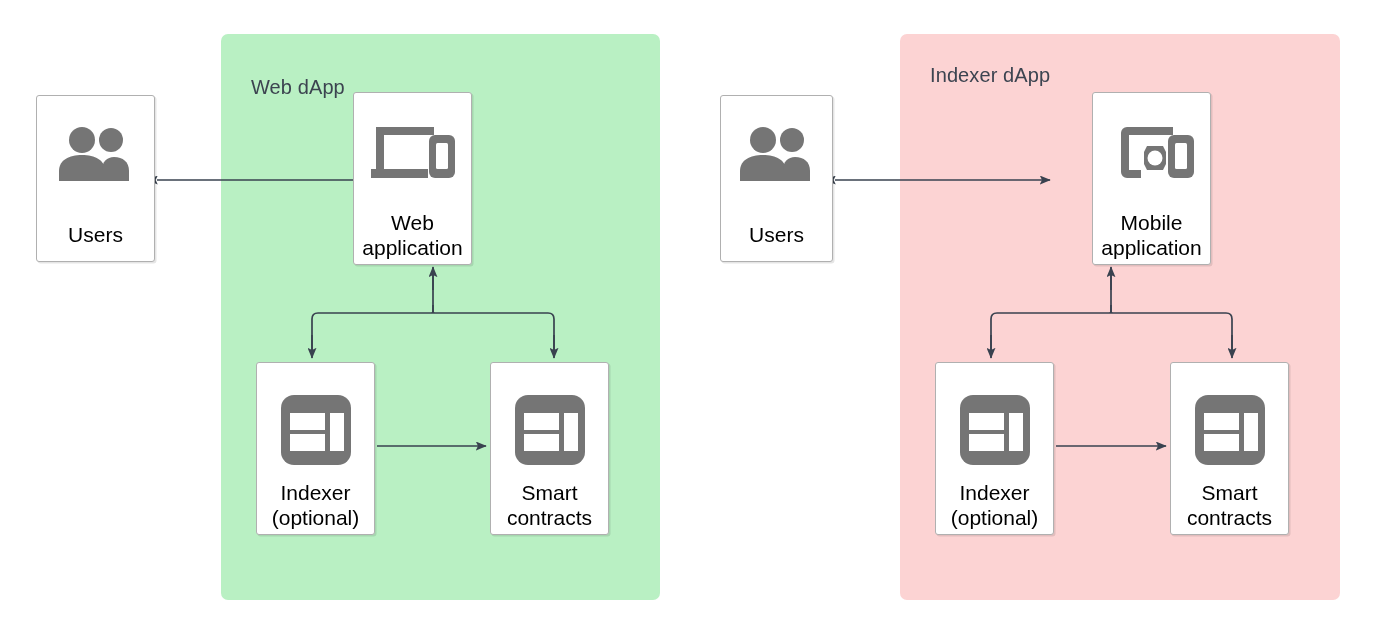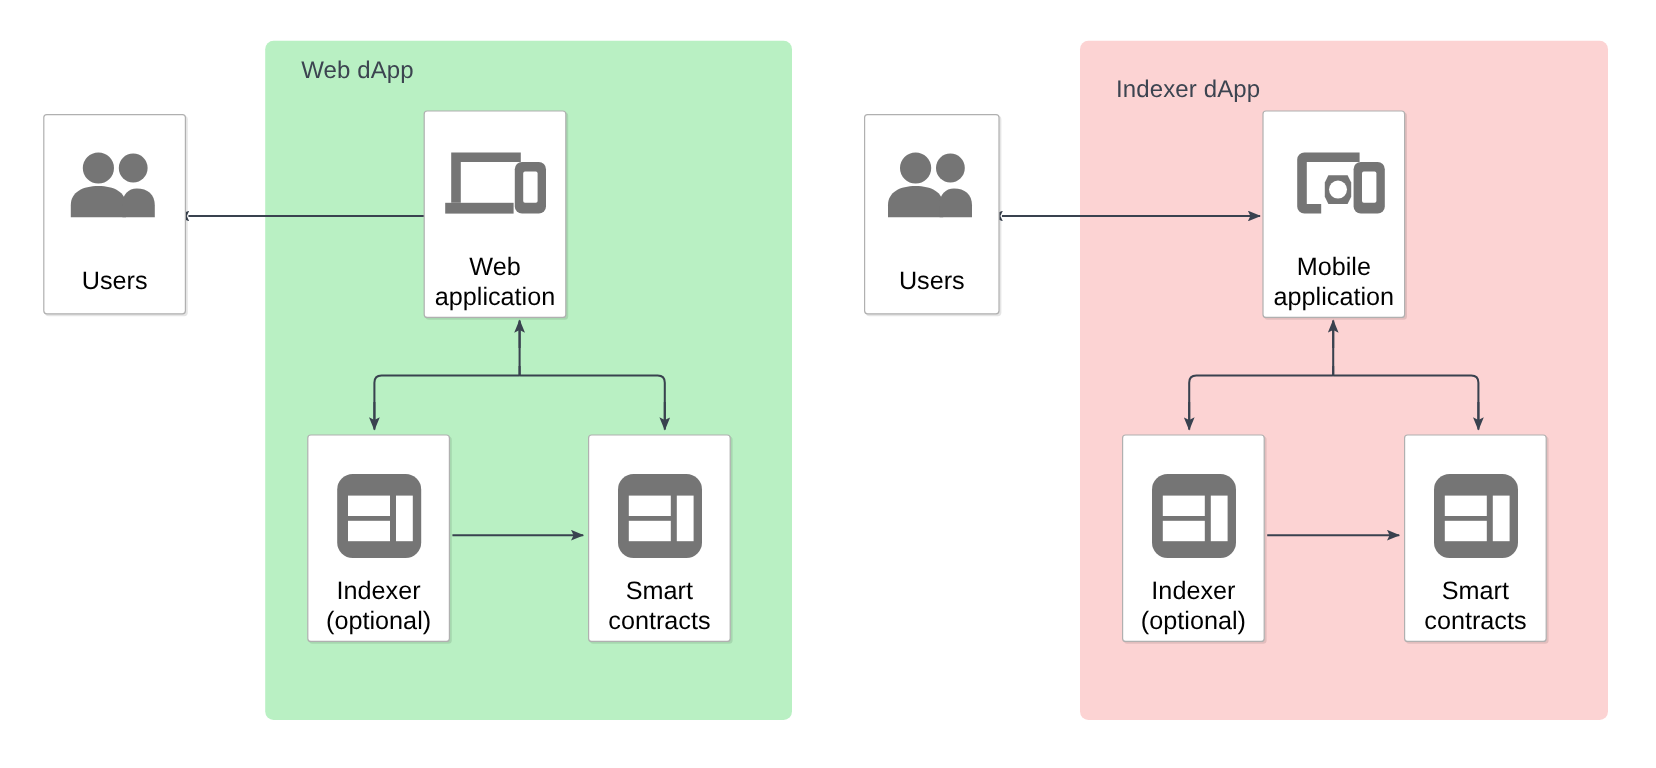--- a/index.html
+++ b/index.html
@@ -67,21 +67,21 @@
     pointer-events: none;
   }
   .icon-svg { display: block; }
 </style>
 </head>
 <body>
 
 <div class="canvas">
 
   <div class="panel" id="panel-web" style="left: 221px; top: 34px; width: 439px; height: 566px; background: rgb(185, 240, 195);"></div>
-  <div class="panel-label" id="panel-web-label" style="left: 251px; top: 48px;">Web dApp</div>
+  <div class="panel-label" id="panel-web-label" style="left: 251px; top: 76px;">Web dApp</div>
 
   <div class="panel" id="panel-mobile" style="left: 900px; top: 34px; width: 440px; height: 566px; background: rgb(252, 211, 211);"></div>
   <div class="panel-label" id="panel-mobile-label" style="left: 930px; top: 64px;">Indexer dApp</div>
 
   <svg class="wires" viewBox="0 0 1380 640">
     <defs>
       <marker id="arrEnd" markerWidth="11" markerHeight="9" refX="10.2" refY="4.5" orient="auto" markerUnits="userSpaceOnUse">
         <path d="M0,0 L11,4.5 L0,9 L2.2,4.5 Z" fill="#39424f"></path>
       </marker>
       <marker id="arrStart" markerWidth="11" markerHeight="9" refX="0.8" refY="4.5" orient="auto-start-reverse" markerUnits="userSpaceOnUse">
@@ -194,21 +194,21 @@
         <circle cx="54" cy="14" r="12" fill="#757575"></circle>
         <path d="M2,55 L2,45 C2,34 12,29 25,29 C38,29 48,34 48,45 L48,55 Z" fill="#757575"></path>
         <path d="M45,55 L45,44 C45,36 50,31 57,31 C66,31 72,36 72,45 L72,55 Z" fill="#757575"></path>
       </svg>
     </div>
     <div class="label" style="bottom: 14px;">
       <div>Users</div>
     </div>
   </div>
 
-  <div class="node" id="node-mobile-application" style="left: 1052px; top: 92px; width: 119px; height: 173px;">
+  <div class="node" id="node-mobile-application" style="left: 1092px; top: 92px; width: 119px; height: 173px;">
     <div class="icon-wrap" style="margin-top: 26px;">
       <svg class="icon-svg" width="86" height="62" viewBox="0 0 86 62" aria-hidden="true">
         <path d="M12,8 h52 v8 h-44 v35 h12 v8 h-14 a6,6 0 0 1 -6,-6 v-39 a6,6 0 0 1 6,-6 z" fill="#757575"></path>
         <path d="M38,27 h16 l3,6 v12 l-3,6 h-16 l-3,-6 v-12 z" fill="#757575"></path>
         <circle cx="46" cy="39" r="7.5" fill="#ffffff"></circle>
         <rect x="59" y="16" width="26" height="43" rx="6" ry="6" fill="#757575"></rect>
         <rect x="66" y="24" width="12" height="26" rx="1.5" ry="1.5" fill="#ffffff"></rect>
       </svg>
     </div>
     <div class="label" style="bottom: 4px;">

